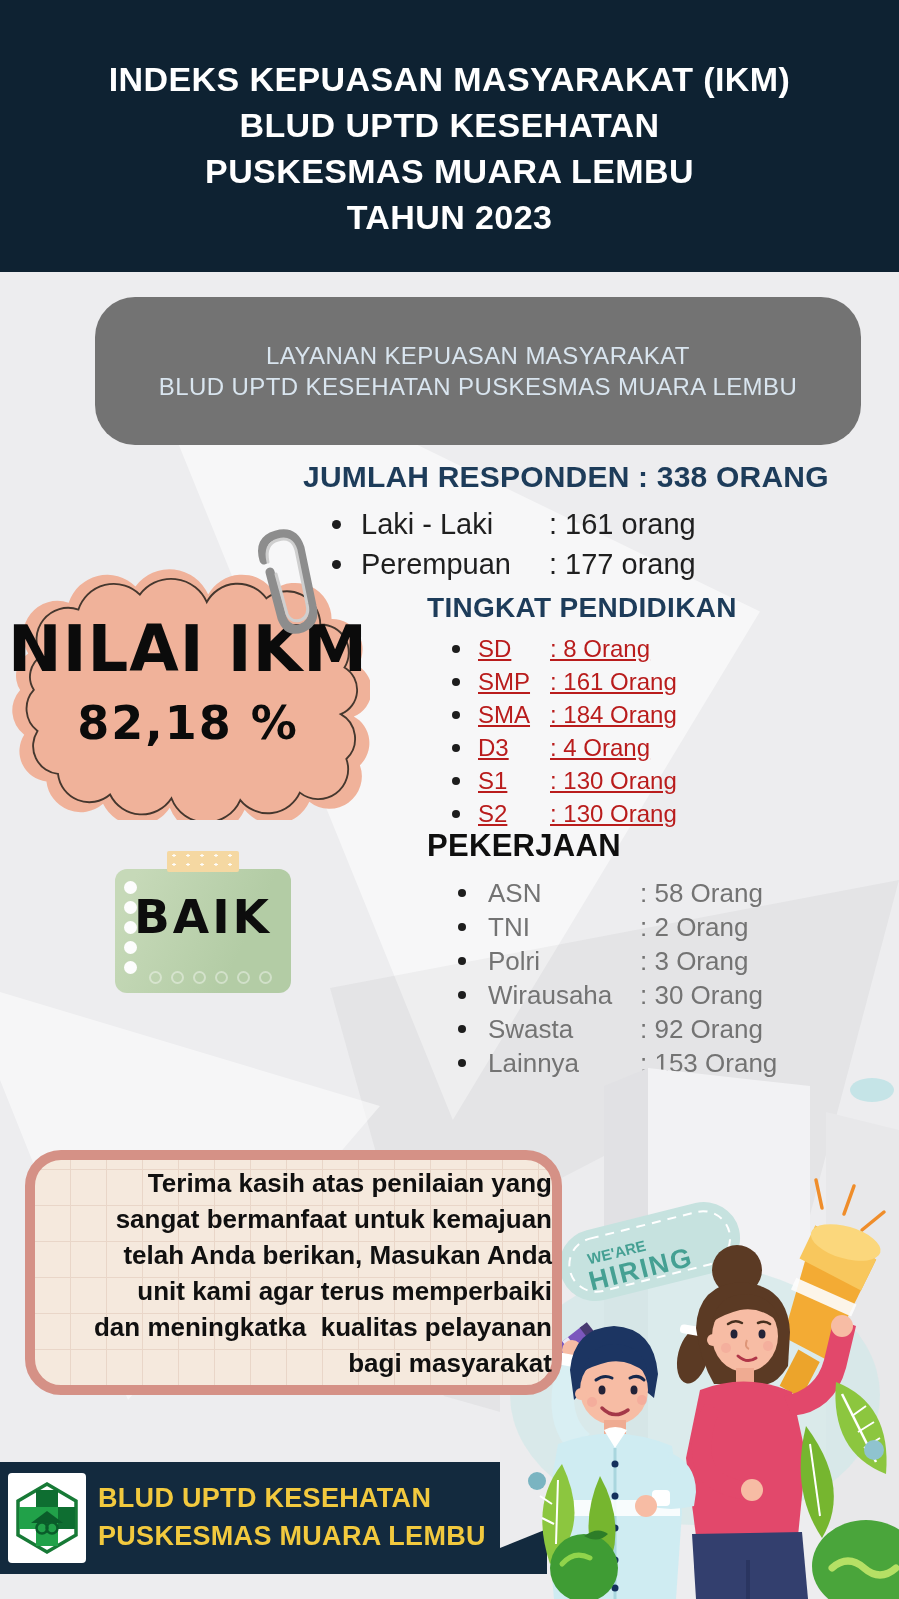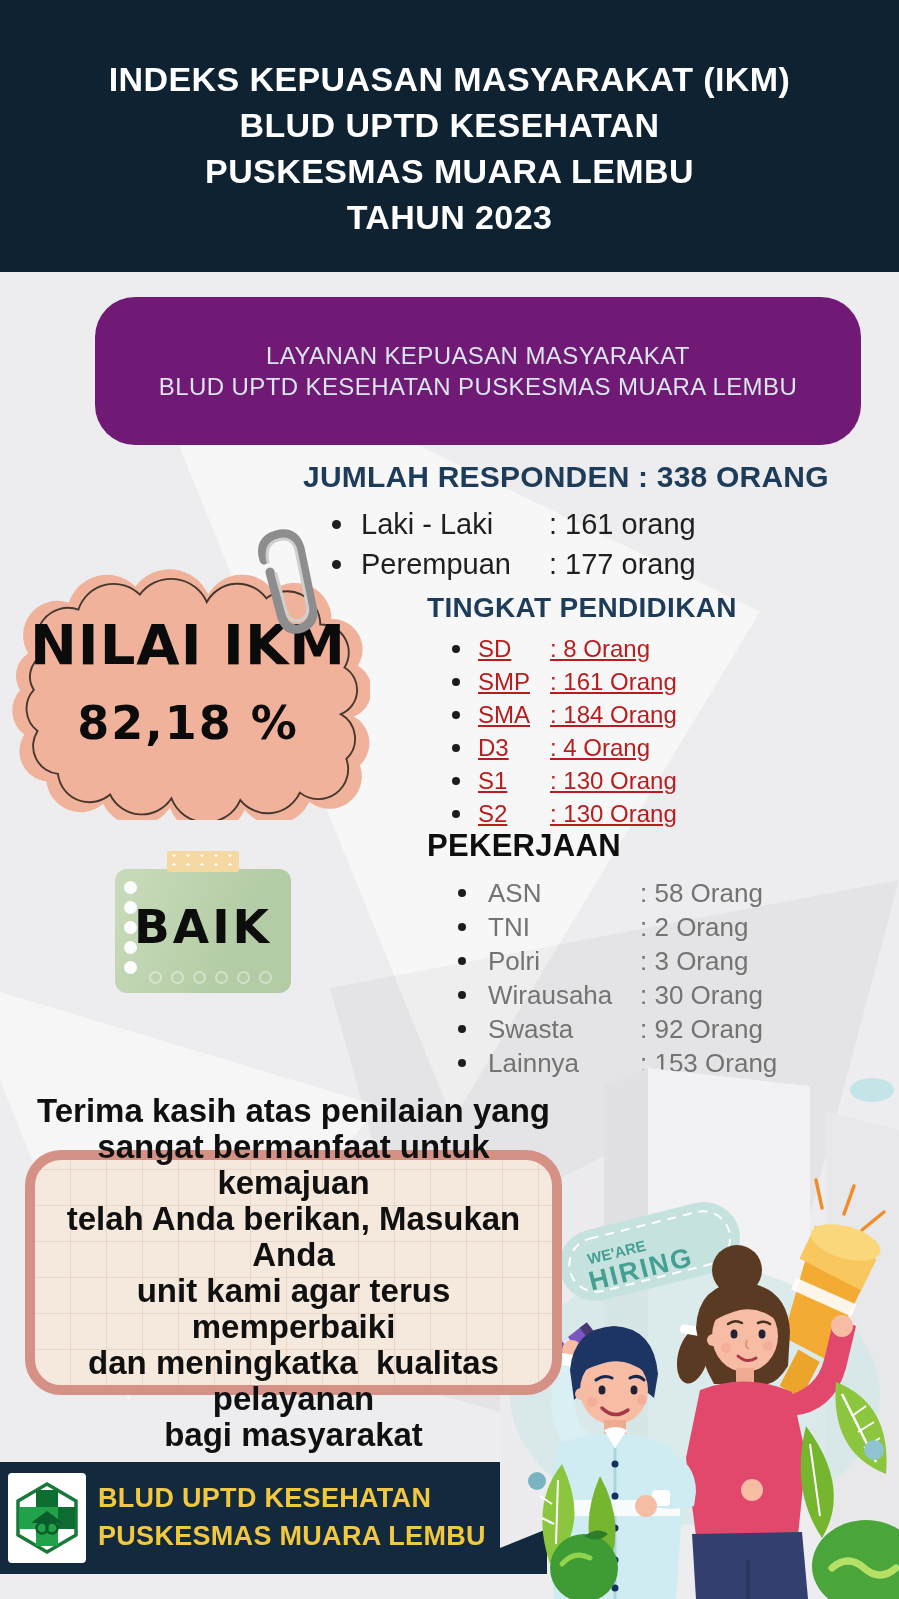--- a/index.html
+++ b/index.html
@@ -18,21 +18,21 @@
     clip-path:polygon(0 18%, 100% 0, 72% 100%, 20% 86%); }
   .deco3 { left:-40px; top:980px; width:420px; height:420px;
     background:rgba(255,255,255,.5);
     clip-path:polygon(0 0, 100% 30%, 40% 100%); }
 
   .header { position:absolute; z-index:1; left:0; top:0; width:899px; height:272px; background:#0e2232; }
   .header .ttl { margin-top:56px; }
   .header .tline { text-align:center; color:#ffffff; font-size:34px; line-height:46px; font-weight:800; letter-spacing:.4px; }
 
   .banner { position:absolute; z-index:1; left:95px; top:297px; width:766px; height:148px;
-    background:#701a75; border-radius:40px;
+    background:#737373; border-radius:40px;
     display:flex; flex-direction:column; justify-content:center; align-items:center;
     color:#d9e5ef; font-size:24px; line-height:31px; font-weight:400; letter-spacing:.4px; text-align:center; }
 
   .resp-h { position:absolute; z-index:1; left:303px; top:460px; font-size:30px; font-weight:800; color:#1d3c5a; letter-spacing:.2px; }
 
   .dot { width:9px; height:9px; border-radius:50%; background:#1d1d1d; margin-right:20px; flex:0 0 auto; }
 
   .gender { position:absolute; z-index:1; left:332px; top:504px; }
   .g-row { display:flex; align-items:center; height:40px; font-size:29px; color:#1f1f1f; }
   .g-row .lbl { width:188px; }
@@ -45,48 +45,48 @@
 
   .occ-h { position:absolute; z-index:1; left:427px; top:828px; font-size:31px; font-weight:800; color:#0f0f0f; letter-spacing:.3px; }
   .occ { position:absolute; z-index:1; left:458px; top:876px; }
   .o-row { display:flex; align-items:center; height:34px; font-size:26px; color:#737373; }
   .o-row .dot { width:8px; height:8px; margin-right:22px; }
   .o-row .lbl { width:152px; }
 
   .cloud-wrap { position:absolute; z-index:1; left:6px; top:556px; width:364px; height:264px; }
   .cloud-wrap svg { position:absolute; left:0; top:0; }
   .cloud-title { position:absolute; left:0; right:0; top:56px; text-align:center;
-    font-family:"DejaVu Sans", sans-serif; font-size:56px; font-weight:900; color:#0b0b0b; letter-spacing:1px; }
+    font-family:"DejaVu Sans", sans-serif; font-size:64px; font-weight:900; color:#0b0b0b; letter-spacing:1px; }
   .cloud-value { position:absolute; left:0; right:0; top:140px; text-align:center;
     font-family:"DejaVu Sans", sans-serif; font-size:46px; font-weight:800; color:#0b0b0b; letter-spacing:2px; }
   .clip { position:absolute; z-index:2; left:248px; top:526px; width:72px; height:112px; }
 
   .tape { position:absolute; z-index:2; left:167px; top:851px; width:72px; height:21px;
     background-color:#f5d8a2; border-radius:2px;
     background-image:radial-gradient(rgba(255,255,255,.95) 1.5px, transparent 1.9px);
     background-size:14px 9px; }
   .pad { position:absolute; z-index:1; left:115px; top:869px; width:176px; height:124px;
     background:linear-gradient(115deg,#c6d9b8 10%,#b3cca5 70%); border-radius:12px; }
   .pad .hole { position:absolute; left:9px; width:13px; height:13px; border-radius:50%; background:#fdfdfd; }
   .pad .bhole { position:absolute; bottom:9px; width:13px; height:13px; border-radius:50%; border:2px solid rgba(255,255,255,.4); box-sizing:border-box; }
-  .pad .baik { position:absolute; left:0; right:0; top:30px; text-align:center;
+  .pad .baik { position:absolute; left:0; right:0; top:20px; text-align:center;
     font-family:"DejaVu Sans", sans-serif; font-size:47px; font-weight:900; letter-spacing:3px; color:#0d0d0d; }
 
   .cat { position:absolute; z-index:1; left:55px; top:1018px; width:290px; text-align:center;
     font-family:"DejaVu Sans", sans-serif; font-size:29px; font-weight:900; line-height:45px;
     color:#0c0c0c; letter-spacing:1px; }
 
   .msg { position:absolute; z-index:4; left:25px; top:1150px; width:537px; height:245px;
     box-sizing:border-box; border:10px solid #d59186; border-radius:36px;
     background-color:#f5e9dd;
     background-image:
       repeating-linear-gradient(0deg, transparent 0, transparent 35px, #e9d6c8 35px, #e9d6c8 36px),
       repeating-linear-gradient(90deg, transparent 0, transparent 35px, #e9d6c8 35px, #e9d6c8 36px);
     display:flex; flex-direction:column; justify-content:center; }
-  .msg .ln { text-align:center; font-size:33px; line-height:36px; font-weight:700; color:#101010; white-space:pre-wrap; }
+  .msg .ln { text-align:right; font-size:26px; line-height:36px; font-weight:700; color:#101010; white-space:pre-wrap; }
 
   .illu { position:absolute; z-index:3; left:500px; top:1060px; width:399px; height:539px; }
 
   .footer { position:absolute; z-index:2; left:0; top:1462px; width:547px; height:112px; background:#132a3e; }
   .logo-box { position:absolute; left:8px; top:11px; width:78px; height:90px; background:#ffffff; border-radius:4px; }
   .f-text { position:absolute; left:98px; top:17px; font-size:27px; font-weight:800; color:#f2c93e; line-height:38px; letter-spacing:.3px; }
 </style>
 </head>
 <body>
 

